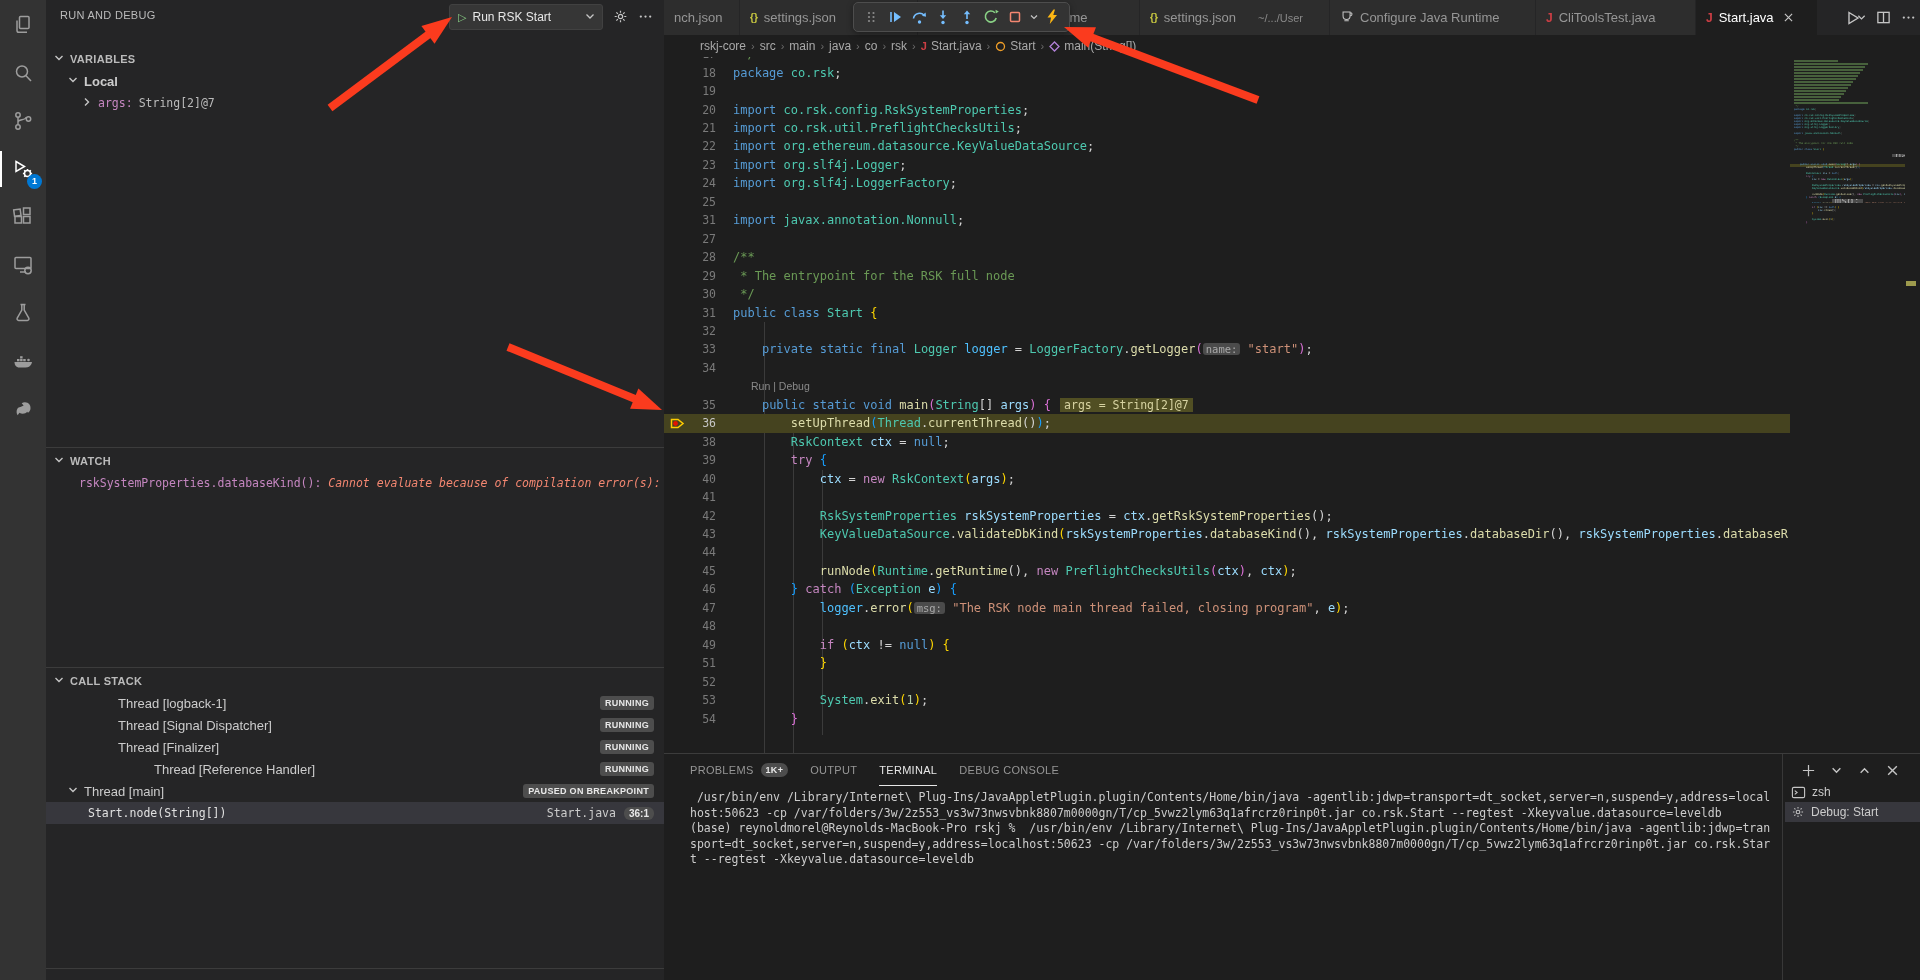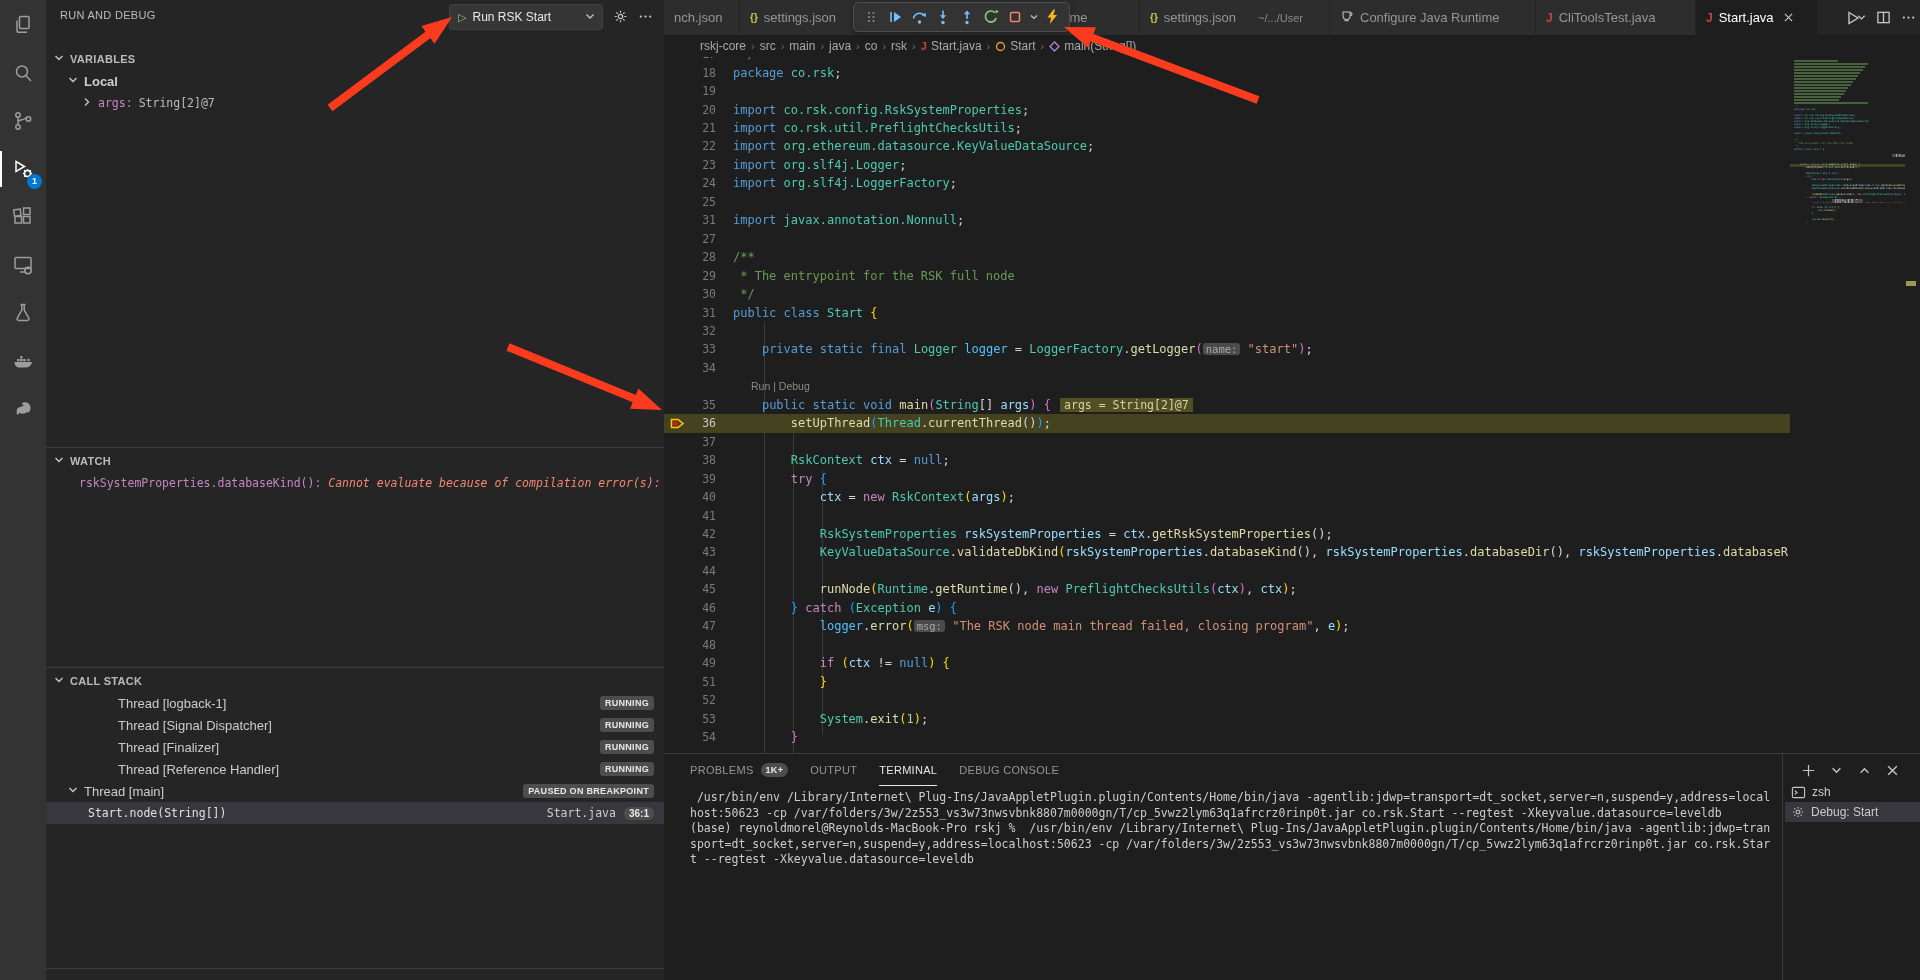--- a/index.html
+++ b/index.html
@@ -249,21 +249,21 @@
       <div class="sb-row" style="top: 714px;">
         <span style="margin-left: 36px; width: 36px;"></span>
         <span style="margin-left: 0px;">Thread [Signal Dispatcher]</span>
         <span class="badge">RUNNING</span>
       </div>
       <div class="sb-row" style="top: 736px;">
         <span style="margin-left: 36px; width: 36px;"></span>
         <span style="margin-left: 0px;">Thread [Finalizer]</span>
         <span class="badge">RUNNING</span>
       </div>
-      <div class="sb-row" style="top: 758px;">
+      <div class="sb-row" style="top: 758px; gap: 36px;">
         <span style="margin-left: 36px; width: 36px;"></span>
         <span style="margin-left: 0px;">Thread [Reference Handler]</span>
         <span class="badge">RUNNING</span>
       </div>
       <div class="sb-row" style="top: 780px;">
         <span class="chev-svg" style="margin-left: 22px;"><svg width="10" height="10" viewBox="0 0 10 10">
             <path d="M1.5 3 L5 6.5 L8.5 3"></path>
           </svg></span>
         <span style="margin-left: 0px;">Thread [main]</span>
         <span class="badge">PAUSED ON BREAKPOINT</span>
@@ -480,21 +480,20 @@
     <div class="crow"><span class="g-bp"></span><span class="g-num">31</span><span class="g-pad"></span><span class="ctext"><span class="tk-kw">public</span><span class="tk-pl"> </span><span class="tk-kw">class</span><span class="tk-pl"> </span><span class="tk-ty">Start</span><span class="tk-pl"> </span><span class="tk-b1">{</span></span></div>
     <div class="crow"><span class="g-bp"></span><span class="g-num">32</span><span class="g-pad"></span><span class="ctext"></span></div>
     <div class="crow"><span class="g-bp"></span><span class="g-num">33</span><span class="g-pad"></span><span class="ctext"><span class="tk-pl">    </span><span class="tk-kw">private</span><span class="tk-pl"> </span><span class="tk-kw">static</span><span class="tk-pl"> </span><span class="tk-kw">final</span><span class="tk-pl"> </span><span class="tk-ty">Logger</span><span class="tk-pl"> </span><span class="tk-co">logger</span><span class="tk-pl"> = </span><span class="tk-ty">LoggerFactory</span><span class="tk-pl">.</span><span class="tk-fn">getLogger</span><span class="tk-b2">(</span><span class="tk-hint">name:</span><span class="tk-pl"> </span><span class="tk-st">"start"</span><span class="tk-b2">)</span><span class="tk-pl">;</span></span></div>
     <div class="crow"><span class="g-bp"></span><span class="g-num">34</span><span class="g-pad"></span><span class="ctext"></span></div>
     <div class="crow"><span class="g-bp"></span><span class="g-num"></span><span class="g-pad"></span><span class="codelens">Run | Debug</span></div>
     <div class="crow"><span class="g-bp"></span><span class="g-num">35</span><span class="g-pad"></span><span class="ctext"><span class="tk-pl">    </span><span class="tk-kw">public</span><span class="tk-pl"> </span><span class="tk-kw">static</span><span class="tk-pl"> </span><span class="tk-kw">void</span><span class="tk-pl"> </span><span class="tk-fn">main</span><span class="tk-b2">(</span><span class="tk-ty">String</span><span class="tk-pl">[] </span><span class="tk-va">args</span><span class="tk-b2">)</span><span class="tk-pl"> </span><span class="tk-b2">{</span></span><span class="inline-chip mono">args = String[2]@7</span></div>
     <div class="crow hl"><span class="g-bp"><svg width="15" height="15" viewBox="0 0 15 15">
           <path d="M1.5 3.5 h6.5 l5 4 -5 4 H1.5 z" fill="none" stroke="#ffcc00" stroke-width="1.5"></path>
           <circle cx="5.5" cy="7.5" r="2.4" fill="#e51400"></circle>
         </svg></span><span class="g-num cur">36</span><span class="g-pad"></span><span class="ctext"><span class="tk-pl">        </span><span class="tk-fn">setUpThread</span><span class="tk-b3">(</span><span class="tk-ty">Thread</span><span class="tk-pl">.</span><span class="tk-fn">currentThread</span><span class="tk-pl">()</span><span class="tk-b3">)</span><span class="tk-pl">;</span></span></div>
-    <div class="crow"><span class="g-bp"></span><span class="g-num">37</span><span class="g-pad"></span><span class="ctext"></span></div>
     <div class="crow"><span class="g-bp"></span><span class="g-num">38</span><span class="g-pad"></span><span class="ctext"><span class="tk-pl">        </span><span class="tk-ty">RskContext</span><span class="tk-pl"> </span><span class="tk-va">ctx</span><span class="tk-pl"> = </span><span class="tk-kw">null</span><span class="tk-pl">;</span></span></div>
     <div class="crow"><span class="g-bp"></span><span class="g-num">39</span><span class="g-pad"></span><span class="ctext"><span class="tk-pl">        </span><span class="tk-ct">try</span><span class="tk-pl"> </span><span class="tk-b3">{</span></span></div>
     <div class="crow"><span class="g-bp"></span><span class="g-num">40</span><span class="g-pad"></span><span class="ctext"><span class="tk-pl">            </span><span class="tk-va">ctx</span><span class="tk-pl"> = </span><span class="tk-ct">new</span><span class="tk-pl"> </span><span class="tk-ty">RskContext</span><span class="tk-b1">(</span><span class="tk-va">args</span><span class="tk-b1">)</span><span class="tk-pl">;</span></span></div>
     <div class="crow"><span class="g-bp"></span><span class="g-num">41</span><span class="g-pad"></span><span class="ctext"></span></div>
     <div class="crow"><span class="g-bp"></span><span class="g-num">42</span><span class="g-pad"></span><span class="ctext"><span class="tk-pl">            </span><span class="tk-ty">RskSystemProperties</span><span class="tk-pl"> </span><span class="tk-va">rskSystemProperties</span><span class="tk-pl"> = </span><span class="tk-va">ctx</span><span class="tk-pl">.</span><span class="tk-fn">getRskSystemProperties</span><span class="tk-pl">();</span></span></div>
     <div class="crow"><span class="g-bp"></span><span class="g-num">43</span><span class="g-pad"></span><span class="ctext"><span class="tk-pl">            </span><span class="tk-ty">KeyValueDataSource</span><span class="tk-pl">.</span><span class="tk-fn">validateDbKind</span><span class="tk-b1">(</span><span class="tk-va">rskSystemProperties</span><span class="tk-pl">.</span><span class="tk-fn">databaseKind</span><span class="tk-pl">(), </span><span class="tk-va">rskSystemProperties</span><span class="tk-pl">.</span><span class="tk-fn">databaseDir</span><span class="tk-pl">(), </span><span class="tk-va">rskSystemProperties</span><span class="tk-pl">.</span><span class="tk-fn">databaseR</span></span></div>
     <div class="crow"><span class="g-bp"></span><span class="g-num">44</span><span class="g-pad"></span><span class="ctext"></span></div>
     <div class="crow"><span class="g-bp"></span><span class="g-num">45</span><span class="g-pad"></span><span class="ctext"><span class="tk-pl">            </span><span class="tk-fn">runNode</span><span class="tk-b1">(</span><span class="tk-ty">Runtime</span><span class="tk-pl">.</span><span class="tk-fn">getRuntime</span><span class="tk-pl">(), </span><span class="tk-ct">new</span><span class="tk-pl"> </span><span class="tk-ty">PreflightChecksUtils</span><span class="tk-b2">(</span><span class="tk-va">ctx</span><span class="tk-b2">)</span><span class="tk-pl">, </span><span class="tk-va">ctx</span><span class="tk-b1">)</span><span class="tk-pl">;</span></span></div>
     <div class="crow"><span class="g-bp"></span><span class="g-num">46</span><span class="g-pad"></span><span class="ctext"><span class="tk-pl">        </span><span class="tk-b3">}</span><span class="tk-pl"> </span><span class="tk-ct">catch</span><span class="tk-pl"> </span><span class="tk-b3">(</span><span class="tk-ty">Exception</span><span class="tk-pl"> </span><span class="tk-va">e</span><span class="tk-b3">)</span><span class="tk-pl"> </span><span class="tk-b3">{</span></span></div>
     <div class="crow"><span class="g-bp"></span><span class="g-num">47</span><span class="g-pad"></span><span class="ctext"><span class="tk-pl">            </span><span class="tk-co">logger</span><span class="tk-pl">.</span><span class="tk-fn">error</span><span class="tk-b1">(</span><span class="tk-hint">msg:</span><span class="tk-pl"> </span><span class="tk-st">"The RSK node main thread failed, closing program"</span><span class="tk-pl">, </span><span class="tk-va">e</span><span class="tk-b1">)</span><span class="tk-pl">;</span></span></div>

